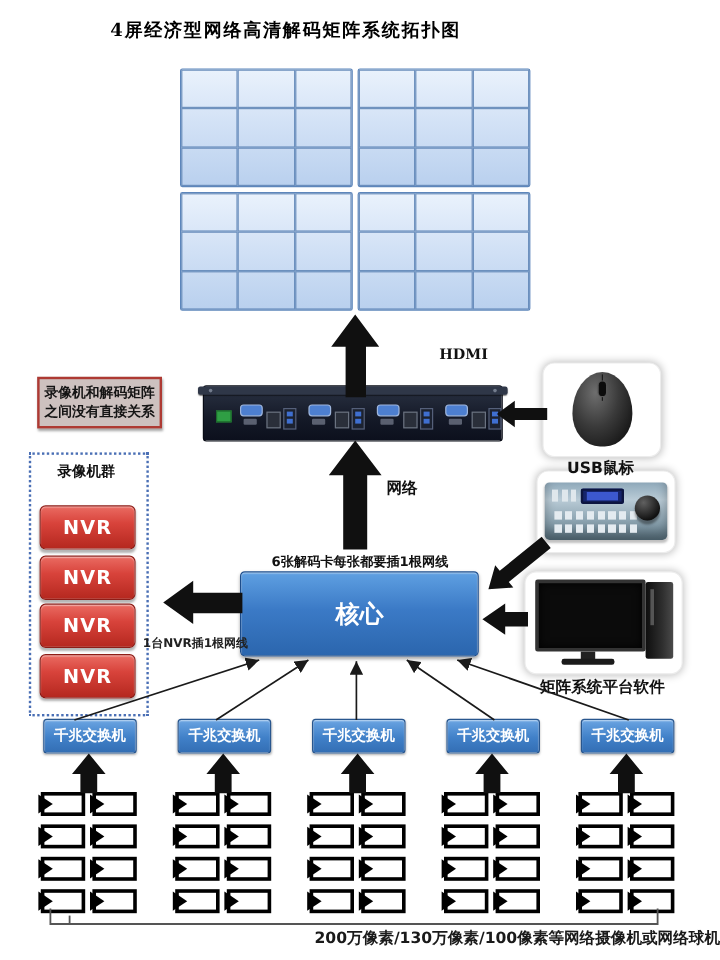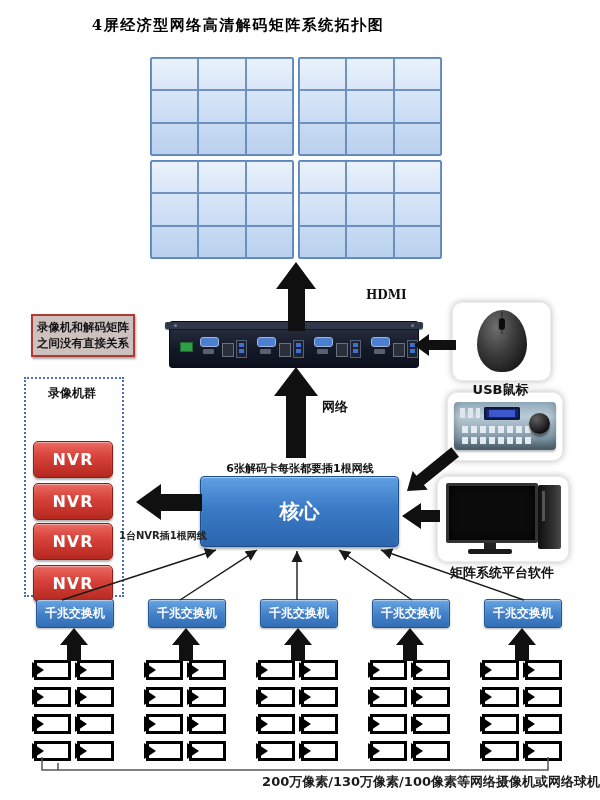--- a/index.html
+++ b/index.html
@@ -86,21 +86,21 @@
       display:flex;flex-direction:column;justify-content:center;text-align:center;
       font-size:11.5px;font-weight:700;line-height:1.35;color:#141414;}
 
   
   #nvrbox{left:24px;top:377px;width:96px;height:216px;border:2px dotted #4a6fb5;z-index:2;}
   #nvr-title{left:24px;top:385px;width:96px;text-align:center;font-size:12px;font-weight:700;z-index:3;}
   .nvr{left:33px;width:78px;height:35px;border-radius:5px;z-index:3;
       background:linear-gradient(180deg,#ea6b62 0%,#d8433b 40%,#b5281f 100%);
       border:1px solid #8d1d17;box-shadow:0 2px 2px rgba(0,0,0,.3),inset 0 1px 1px rgba(255,255,255,.45);
       display:flex;align-items:center;justify-content:center;color:#fff;
-      font-weight:700;font-size:16px;letter-spacing:1px;margin-top:20px;}
+      font-weight:700;font-size:16px;letter-spacing:1px;}
   #nvr1{top:421px;} #nvr2{top:463px;} #nvr3{top:503px;} #nvr4{top:545px;}
   #nvr-note{left:119px;top:529px;width:130px;font-size:10px;font-weight:700;z-index:7;color:#222;}
 
   
   #hdmi-label{left:318px;top:288px;font-family:"DejaVu Serif",serif;font-weight:700;font-size:12px;margin-left:48px;}
   #net-label{left:322px;top:398px;font-size:13px;font-weight:700;}
   #core-note{left:203px;top:461px;width:194px;text-align:center;font-size:11px;font-weight:700;}
 
   
   #core{left:200px;top:476px;width:197px;height:69px;border-radius:4px;z-index:3;

